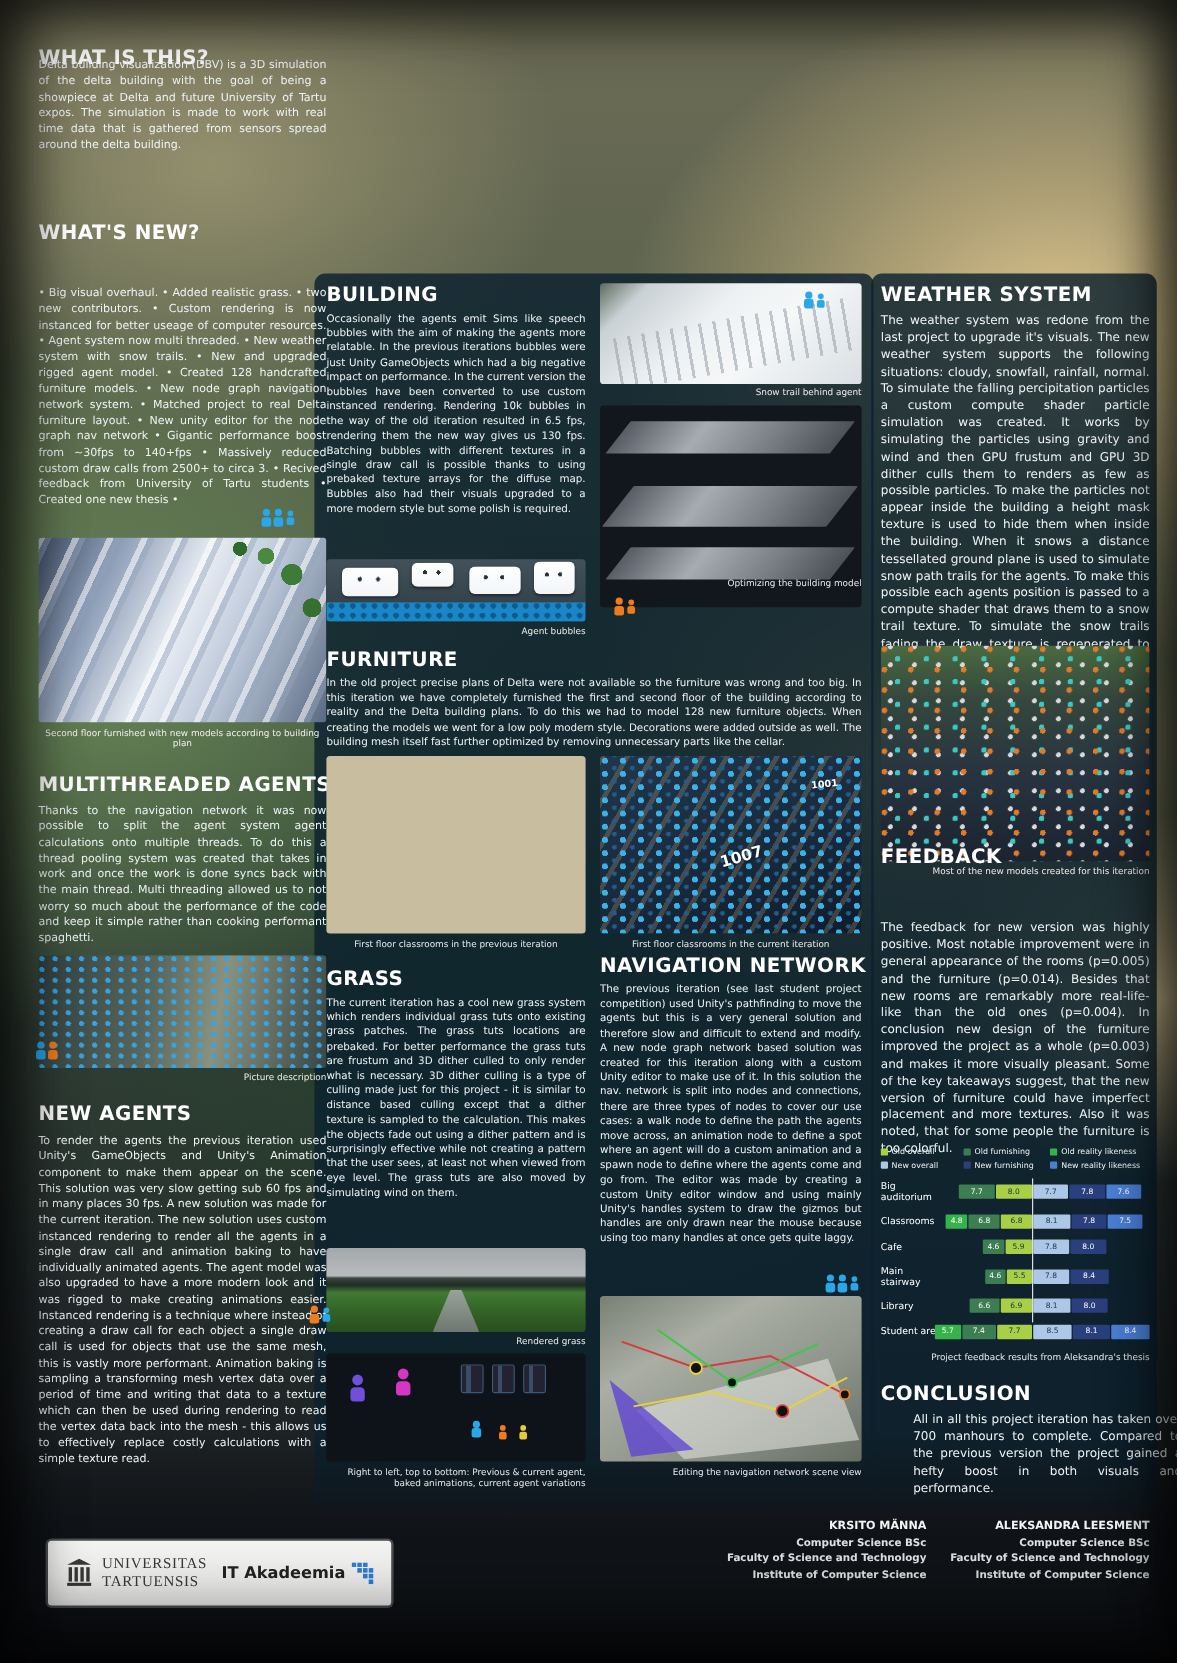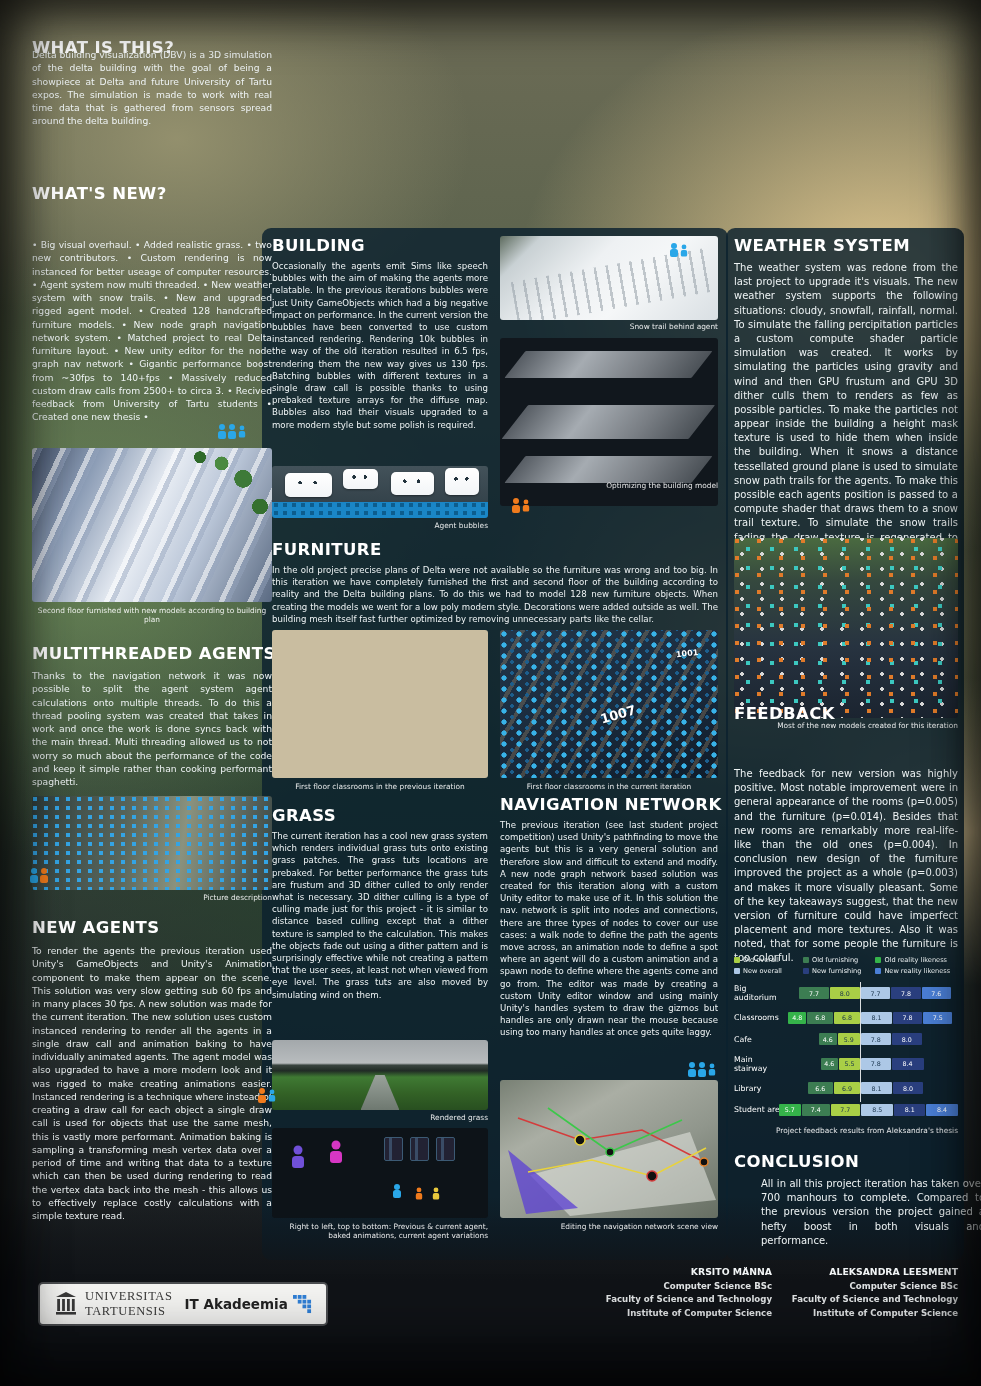--- a/index.html
+++ b/index.html
@@ -354,21 +354,21 @@
             <div class="ch-seg" style="width: 31.92px; background: rgb(75, 127, 214);">8.4</div>
           </div>
         </div>
       </div>
   </div>
   <div class="cap cap-r" style="left:734px;top:1126px;width:224px;">Project feedback results from Aleksandra's thesis</div>
 
   <h2 class="abs" style="left:734px;top:1152px;">CONCLUSION</h2>
   <p class="p p-r abs" style="left:734px;top:1177px;width:224px;margin-left:27px;">All in all this project iteration has taken over 700 manhours to complete. Compared to the previous version the project gained a hefty boost in both visuals and performance.</p>
 
-  <div class="logobox" style="left:40px;top:1284px;height:40px;">
+  <div class="logobox" style="left:40px;top:1284px;height:54px;">
     <div class="uni">
       <svg viewBox="0 0 24 26" width="24" height="26">
         <path d="M2 6 L12 1 L22 6 Z" fill="#3a3a3a"></path>
         <rect x="3.2" y="8" width="2.8" height="12" fill="#3a3a3a"></rect>
         <rect x="8.1" y="8" width="2.8" height="12" fill="#3a3a3a"></rect>
         <rect x="13" y="8" width="2.8" height="12" fill="#3a3a3a"></rect>
         <rect x="17.9" y="8" width="2.8" height="12" fill="#3a3a3a"></rect>
         <rect x="2" y="21" width="20" height="2.6" fill="#3a3a3a"></rect>
       </svg>
       <div class="uni-text">

